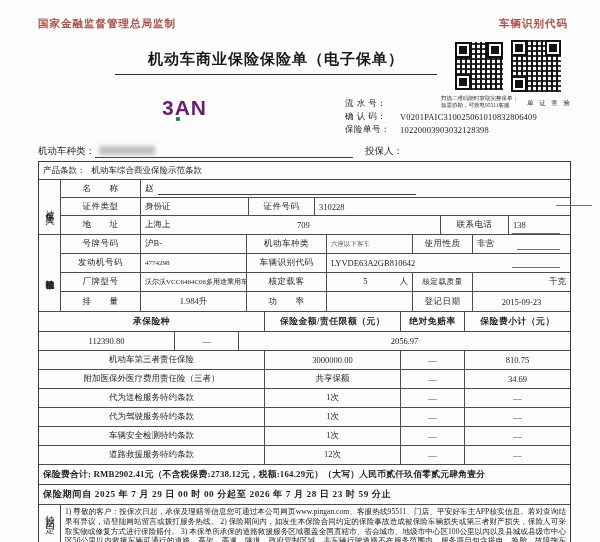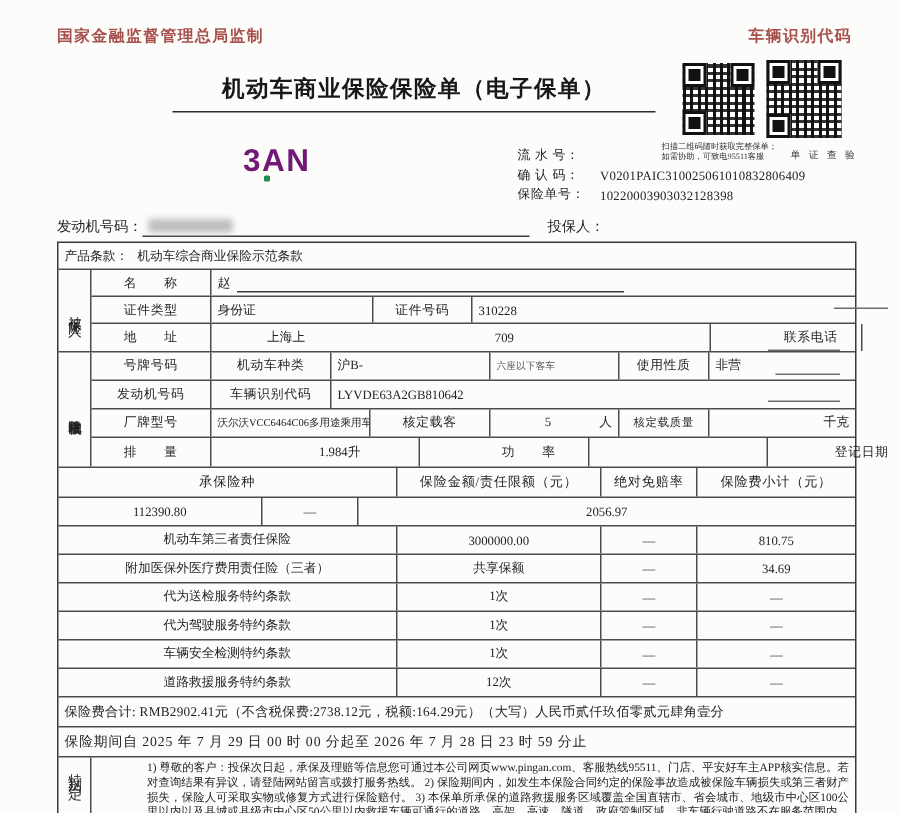--- a/index.html
+++ b/index.html
@@ -41,29 +41,29 @@
   .owner{position:absolute;left:38px;top:144px;width:533px;display:flex;align-items:flex-end;font-size:9.5px;}
   .owner-val{flex:0 0 258px;border-bottom:1px solid #3c3c3c;height:13px;position:relative;}
   .blur{position:absolute;left:4px;top:2px;width:56px;height:9px;background:#bdbdbd;filter:blur(2px);}
   .applicant{margin-left:12px;}
   
   .tbl{position:absolute;left:38px;top:161px;width:533px;border:1.2px solid #3a3a3a;box-sizing:border-box;}
   .trow{display:flex;border-bottom:1px solid #4c4c4c;align-items:stretch;box-sizing:border-box;}
   .section{display:flex;border-bottom:1px solid #4c4c4c;}
   .rows{flex:1;display:flex;flex-direction:column;min-width:0;}
   .rows .trow:last-child{border-bottom:none;}
-  .section:last-child,.trow:last-child{border-bottom:none;gap:33px;}
+  .section:last-child,.trow:last-child{border-bottom:none;}
   .cell{border-right:1px solid #4c4c4c;display:flex;align-items:center;padding:0 4px;
         font-size:8.5px;white-space:nowrap;overflow:hidden;box-sizing:border-box;}
   .cell:last-child{border-right:none;}
   .lab{justify-content:center;letter-spacing:.5px;}
   .ctr{justify-content:center;}
   .vlab{flex:0 0 22px;border-right:1px solid #4c4c4c;display:flex;align-items:center;justify-content:center;
         writing-mode:vertical-lr;text-orientation:upright;font-size:9px;letter-spacing:2px;padding:1px 0;box-sizing:border-box;}
-  .h18{height:18px;} .h19{height:19px;} .h20{height:20px;}
+  .h18{height:18px;} .h19{height:19px;} .h20{height:20px;font-weight:bold;}
   .w80{flex:0 0 80px;} .w66{flex:0 0 66px;} .w68{flex:0 0 68px;} .w106{flex:0 0 106px;}
   .w108{flex:0 0 108px;} .w300{flex:0 0 300px;} .w86{flex:0 0 86px;} .w60{flex:0 0 60px;text-align:center;}
   .fx{flex:1;min-width:0;}
   .small{font-size:7px;} .smlight{font-size:6.5px;color:#555;}
   .rline{flex:0 0 258px;border-bottom:1px solid #3d3d3d;height:11px;margin-left:4px;}
   .unit-right{justify-content:flex-end;}
   .seat{display:flex;width:100%;} .seat .v{flex:1;text-align:center;} .seat .u{flex:0 0 auto;}
   
   .cw1{flex:0 0 226px;} .cw2{flex:0 0 136px;} .cw3{flex:0 0 64px;}
   .cov-h .cell{font-size:8.8px;letter-spacing:.5px;}
@@ -121,21 +121,21 @@
       <span class="nlab">确 认 码：</span>
       <span class="nval">V0201PAIC310025061010832806409</span>
     </div>
     <div class="nrow">
       <span class="nlab">保险单号：</span>
       <span class="nval">10220003903032128398</span>
     </div>
   </div>
 
   <div class="owner">
-    <span>发动机号码：</span>
+    <span>机动车种类：</span>
     <span class="owner-val">
         <span class="blur"></span>
       </span>
     <span class="applicant">投保人：</span>
   </div>
 
   <div class="tbl">
 
     <div class="trow h18">
       <div class="cell fx">
@@ -170,28 +170,29 @@
           <div class="cell fx">138</div>
         </div>
       </div>
     </div>
 
     <div class="section">
       <div class="vlab" style="letter-spacing:0;">被保险机动车</div>
       <div class="rows">
         <div class="trow h19">
           <div class="cell lab w80">号牌号码</div>
+          <div class="cell w106">沪B-</div>
           <div class="cell lab w80">机动车种类</div>
-          <div class="cell w106">沪B-</div>
           <div class="cell w86 smlight">六座以下客车</div>
           <div class="cell lab w60">使用性质</div>
           <div class="cell fx">非营</div>
         </div>
         <div class="trow h19">
           <div class="cell lab w80">发动机号码</div>
+          <div class="cell w106 small">4774298</div>
           <div class="cell lab w80">车辆识别代码</div>
           <div class="cell fx">LYVDE63A2GB810642</div>
         </div>
         <div class="trow h19">
           <div class="cell lab w80">厂牌型号</div>
           <div class="cell w106 small">沃尔沃VCC6464C06多用途乘用车</div>
           <div class="cell lab w80">核定载客</div>
           <div class="cell w86">
             <span class="seat">
                 <span class="v">5</span>

